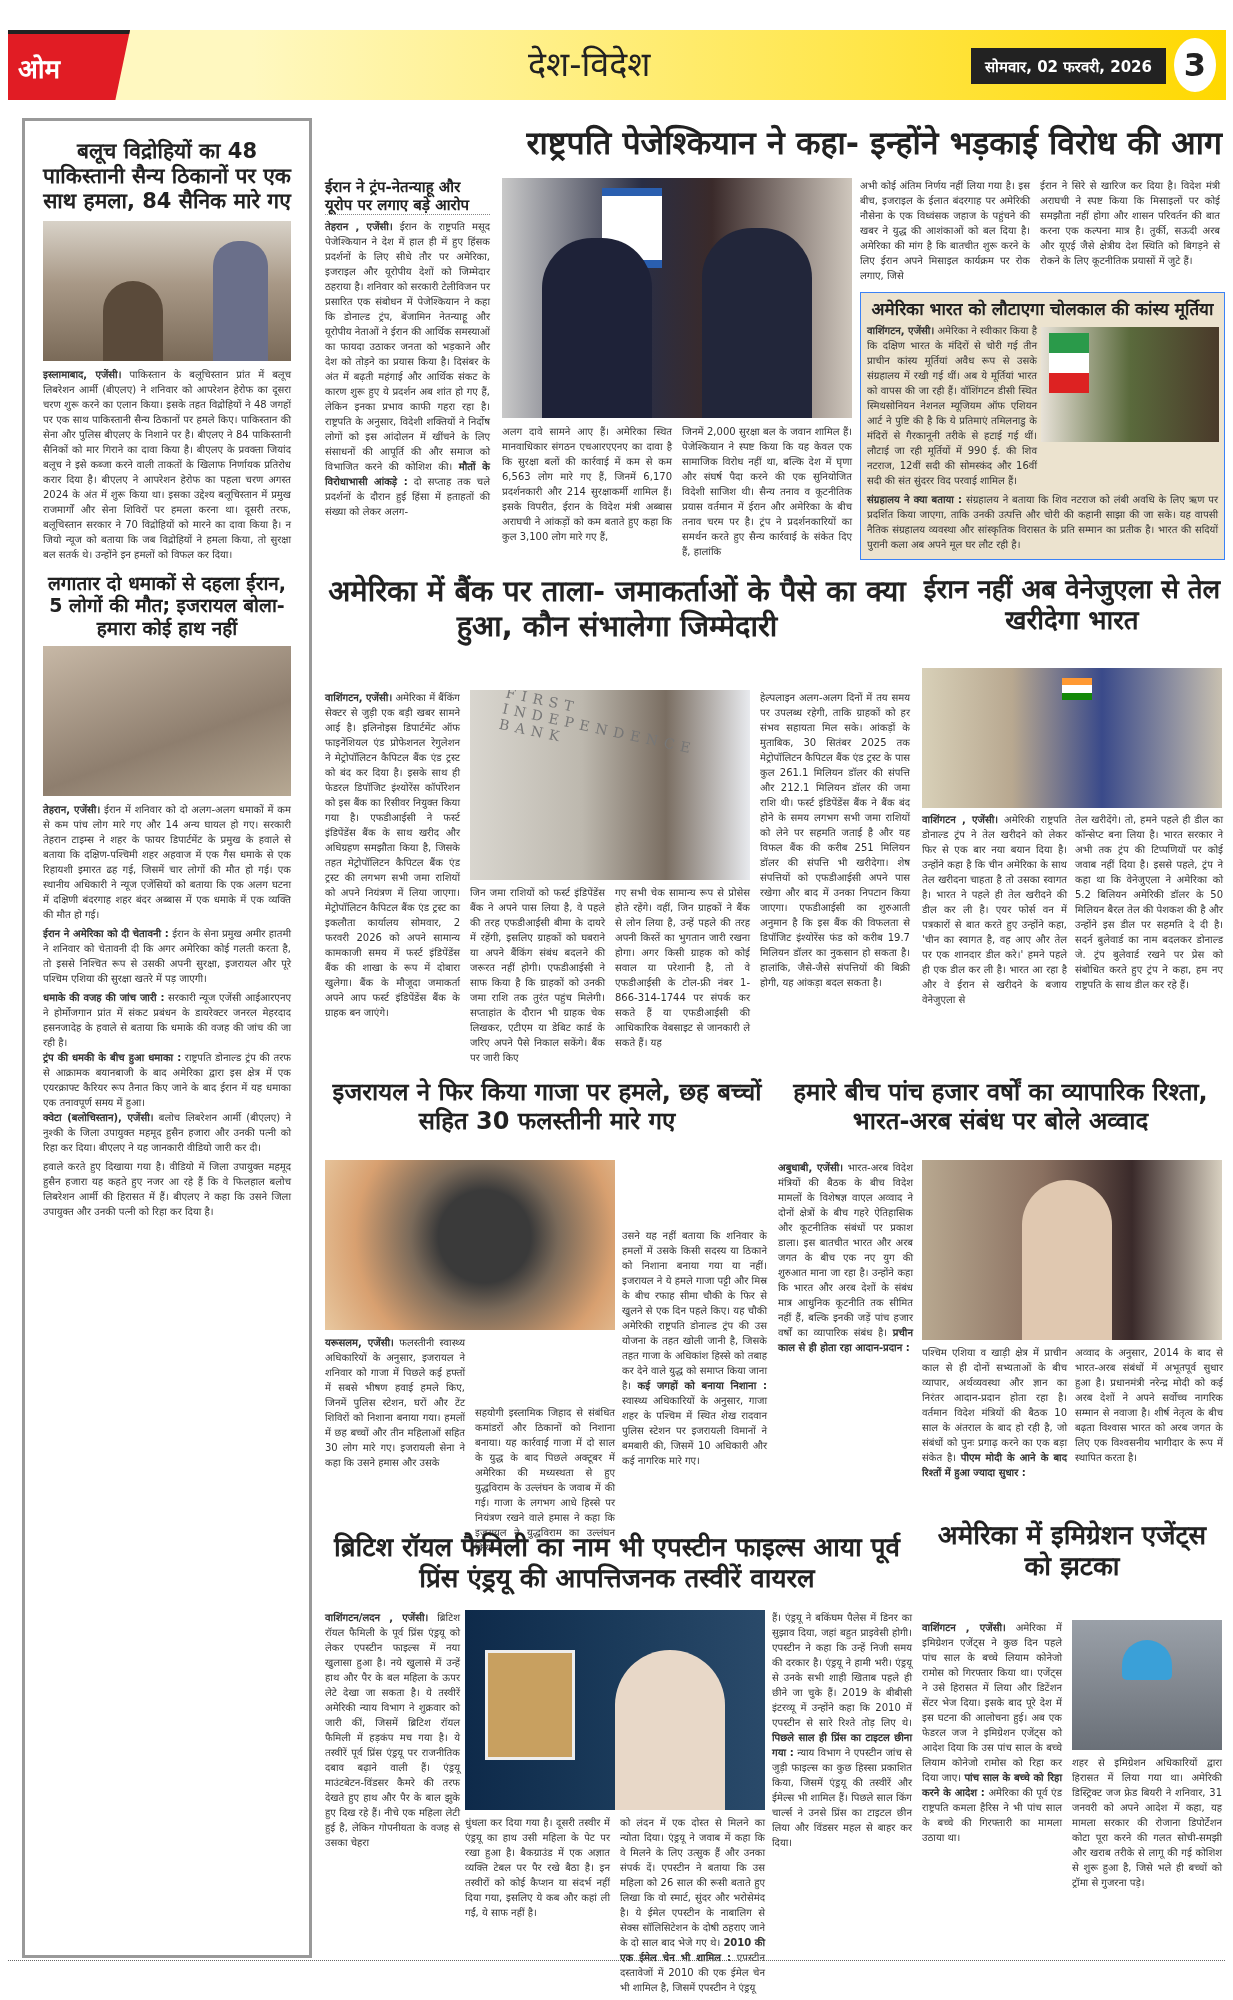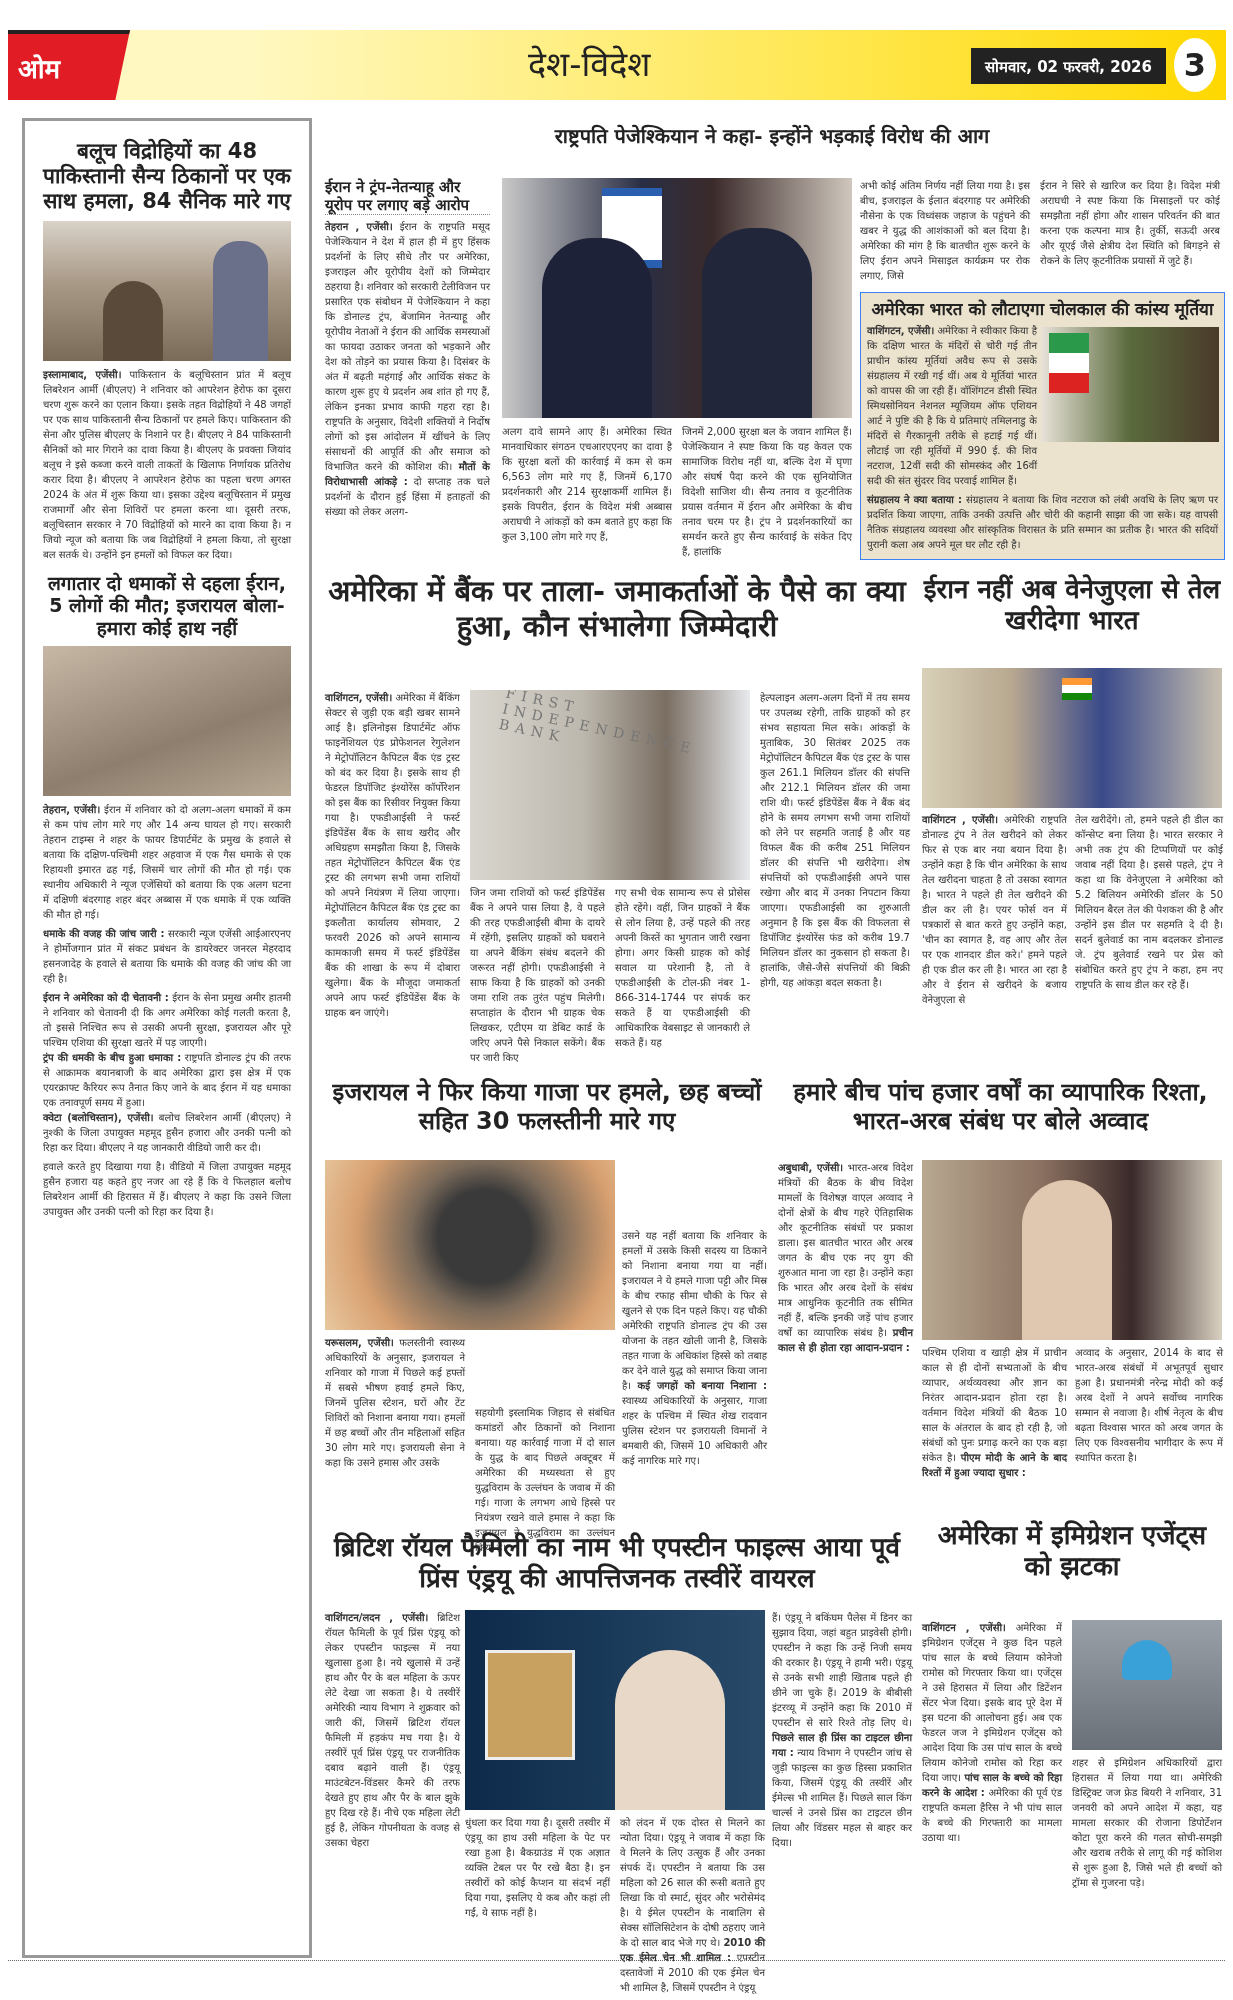--- a/index.html
+++ b/index.html
@@ -36,32 +36,32 @@
   <div class="col" style="position:relative;margin-top:6px">
     <span class="dateline">इस्लामाबाद, एजेंसी।</span>
     <span>पाकिस्तान के बलूचिस्तान प्रांत में बलूच लिबरेशन आर्मी (बीएलए) ने शनिवार को आपरेशन हेरोफ का दूसरा चरण शुरू करने का एलान किया। इसके तहत विद्रोहियों ने 48 जगहों पर एक साथ पाकिस्तानी सैन्य ठिकानों पर हमले किए। पाकिस्तान की सेना और पुलिस बीएलए के निशाने पर है। बीएलए ने 84 पाकिस्तानी सैनिकों को मार गिराने का दावा किया है। बीएलए के प्रवक्ता जियांद बलूच ने इसे कब्जा करने वाली ताकतों के खिलाफ निर्णायक प्रतिरोध करार दिया है। बीएलए ने आपरेशन हेरोफ का पहला चरण अगस्त 2024 के अंत में शुरू किया था। इसका उद्देश्य बलूचिस्तान में प्रमुख राजमार्गों और सेना शिविरों पर हमला करना था। दूसरी तरफ, बलूचिस्तान सरकार ने 70 विद्रोहियों को मारने का दावा किया है।</span>
     <span>न जियो न्यूज को बताया कि जब विद्रोहियों ने हमला किया, तो सुरक्षा बल सतर्क थे। उन्होंने इन हमलों को विफल कर दिया।</span>
   </div>
   <div class="hl" style="font-size:19px;margin:10px 0 6px">लगातार दो धमाकों से दहला ईरान, 5 लोगों की मौत; इजरायल बोला- हमारा कोई हाथ नहीं</div>
   <div class="img" style="position:relative;height:150px;background:linear-gradient(160deg,#c7b8a6,#8e7e6e 60%,#b7a994)"></div>
   <div class="col" style="position:relative;margin-top:6px">
     <span class="dateline">तेहरान, एजेंसी।</span>
     <span>ईरान में शनिवार को दो अलग-अलग धमाकों में कम से कम पांच लोग मारे गए और 14 अन्य घायल हो गए। सरकारी तेहरान टाइम्स ने शहर के फायर डिपार्टमेंट के प्रमुख के हवाले से बताया कि दक्षिण-पश्चिमी शहर अहवाज में एक गैस धमाके से एक रिहायशी इमारत ढह गई, जिसमें चार लोगों की मौत हो गई। एक स्थानीय अधिकारी ने न्यूज एजेंसियों को बताया कि एक अलग घटना में दक्षिणी बंदरगाह शहर बंदर अब्बास में एक धमाके में एक व्यक्ति की मौत हो गई।</span>
+    <p style="margin-top:4px"><b>ईरान ने अमेरिका को दी चेतावनी :</b> ईरान के सेना प्रमुख अमीर हातमी ने शनिवार को चेतावनी दी कि अगर अमेरिका कोई गलती करता है, तो इससे निश्चित रूप से उसकी अपनी सुरक्षा, इजरायल और पूरे पश्चिम एशिया की सुरक्षा खतरे में पड़ जाएगी।</p>
     <p style="margin-top:4px"><b>धमाके की वजह की जांच जारी :</b> सरकारी न्यूज एजेंसी आईआरएनए ने होर्मोजगान प्रांत में संकट प्रबंधन के डायरेक्टर जनरल मेहरदाद हसनजादेह के हवाले से बताया कि धमाके की वजह की जांच की जा रही है।</p>
-    <p style="margin-top:4px"><b>ईरान ने अमेरिका को दी चेतावनी :</b> ईरान के सेना प्रमुख अमीर हातमी ने शनिवार को चेतावनी दी कि अगर अमेरिका कोई गलती करता है, तो इससे निश्चित रूप से उसकी अपनी सुरक्षा, इजरायल और पूरे पश्चिम एशिया की सुरक्षा खतरे में पड़ जाएगी।</p>
     <p style="margin-top:0"><b>ट्रंप की धमकी के बीच हुआ धमाका :</b> राष्ट्रपति डोनाल्ड ट्रंप की तरफ से आक्रामक बयानबाजी के बाद अमेरिका द्वारा इस क्षेत्र में एक एयरक्राफ्ट कैरियर रूप तैनात किए जाने के बाद ईरान में यह धमाका एक तनावपूर्ण समय में हुआ।</p>
   </div>
   <div class="col" style="position:relative">
     <span class="dateline">क्वेटा (बलोचिस्तान), एजेंसी।</span>
     <span>बलोच लिबरेशन आर्मी (बीएलए) ने नुश्की के जिला उपायुक्त महमूद हुसैन हजारा और उनकी पत्नी को रिहा कर दिया। बीएलए ने यह जानकारी वीडियो जारी कर दी।</span>
     <p style="margin-top:4px">हवाले करते हुए दिखाया गया है। वीडियो में जिला उपायुक्त महमूद हुसैन हजारा यह कहते हुए नजर आ रहे हैं कि वे फिलहाल बलोच लिबरेशन आर्मी की हिरासत में हैं। बीएलए ने कहा कि उसने जिला उपायुक्त और उनकी पत्नी को रिहा कर दिया है।</p>
   </div>
 </div>
 
-<div class="hl" style="position:absolute;left:322px;top:124px;width:900px;font-size:20px;text-align:center">राष्ट्रपति पेजेश्कियान ने कहा- इन्होंने भड़काई विरोध की आग</div>
+<div class="hl" style="position:absolute;left:322px;top:124px;width:900px;font-size:32px;text-align:right">राष्ट्रपति पेजेश्कियान ने कहा- इन्होंने भड़काई विरोध की आग</div>
 <div style="position:absolute;left:325px;top:178px;width:165px">
   <div class="hl" style="font-size:15px;text-align:left;border-bottom:1px dotted #888;margin-bottom:4px">ईरान ने ट्रंप-नेतन्याहू और यूरोप पर लगाए बड़े आरोप</div>
   <div class="col" style="position:relative">
     <span class="dateline">तेहरान , एजेंसी।</span>
     <span>ईरान के राष्ट्रपति मसूद पेजेश्कियान ने देश में हाल ही में हुए हिंसक प्रदर्शनों के लिए सीधे तौर पर अमेरिका, इजराइल और यूरोपीय देशों को जिम्मेदार ठहराया है। शनिवार को सरकारी टेलीविजन पर प्रसारित एक संबोधन में पेजेश्कियान ने कहा कि डोनाल्ड ट्रंप, बेंजामिन नेतन्याहू और यूरोपीय नेताओं ने ईरान की आर्थिक समस्याओं का फायदा उठाकर जनता को भड़काने और देश को तोड़ने का प्रयास किया है। दिसंबर के अंत में बढ़ती महंगाई और आर्थिक संकट के कारण शुरू हुए ये प्रदर्शन अब शांत हो गए हैं, लेकिन इनका प्रभाव काफी गहरा रहा है। राष्ट्रपति के अनुसार, विदेशी शक्तियों ने निर्दोष लोगों को इस आंदोलन में खींचने के लिए संसाधनों की आपूर्ति की और समाज को विभाजित करने की कोशिश की।</span>
     <b>मौतों के विरोधाभासी आंकड़े :</b>
     <span>दो सप्ताह तक चले प्रदर्शनों के दौरान हुई हिंसा में हताहतों की संख्या को लेकर अलग-</span>
   </div>
 </div>
 <div class="img" style="left:502px;top:178px;width:350px;height:240px;background:linear-gradient(90deg,#c9c9c9 0%,#2a2e44 40%,#3a2a2a 60%,#cfc7bd 100%)">

